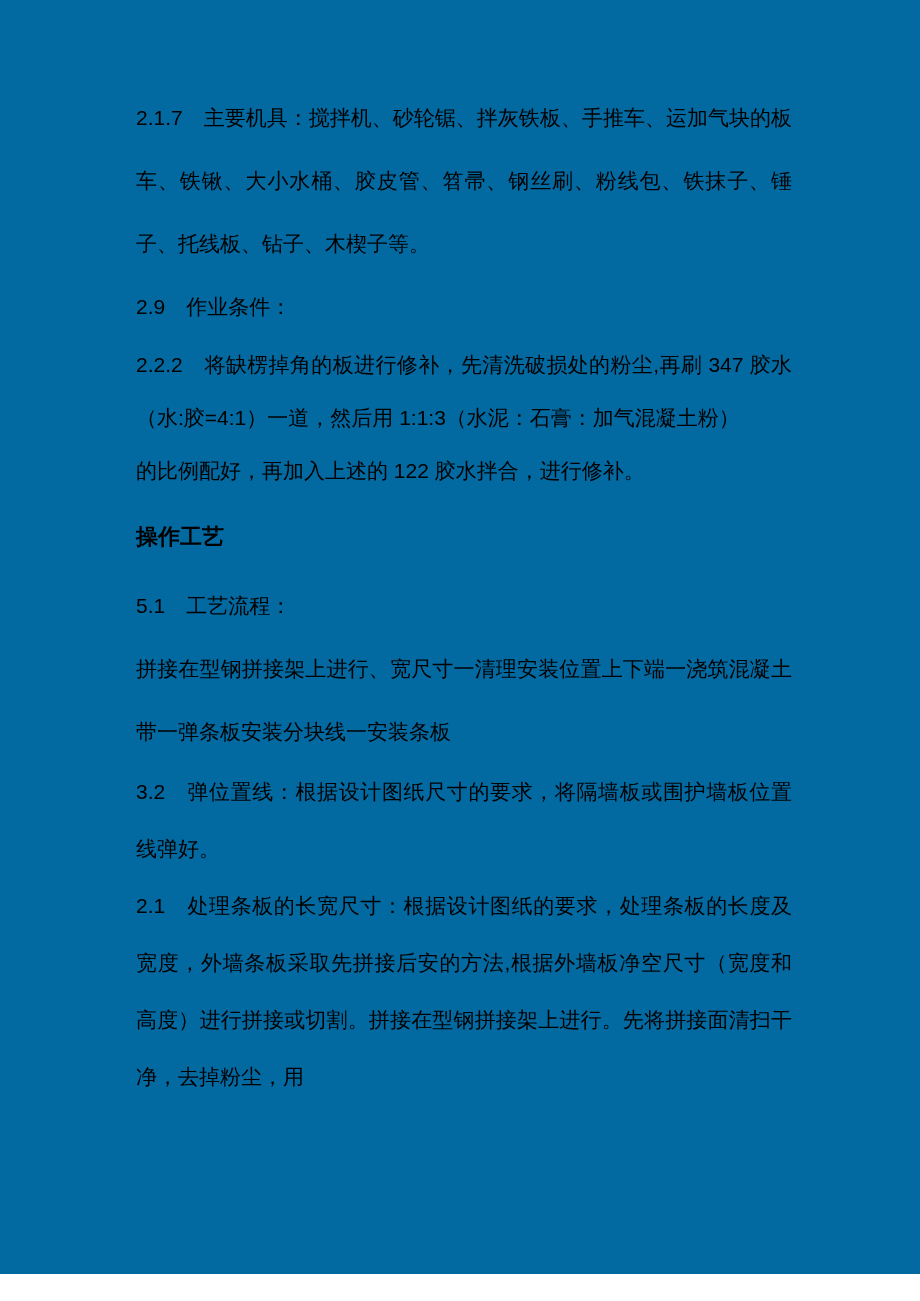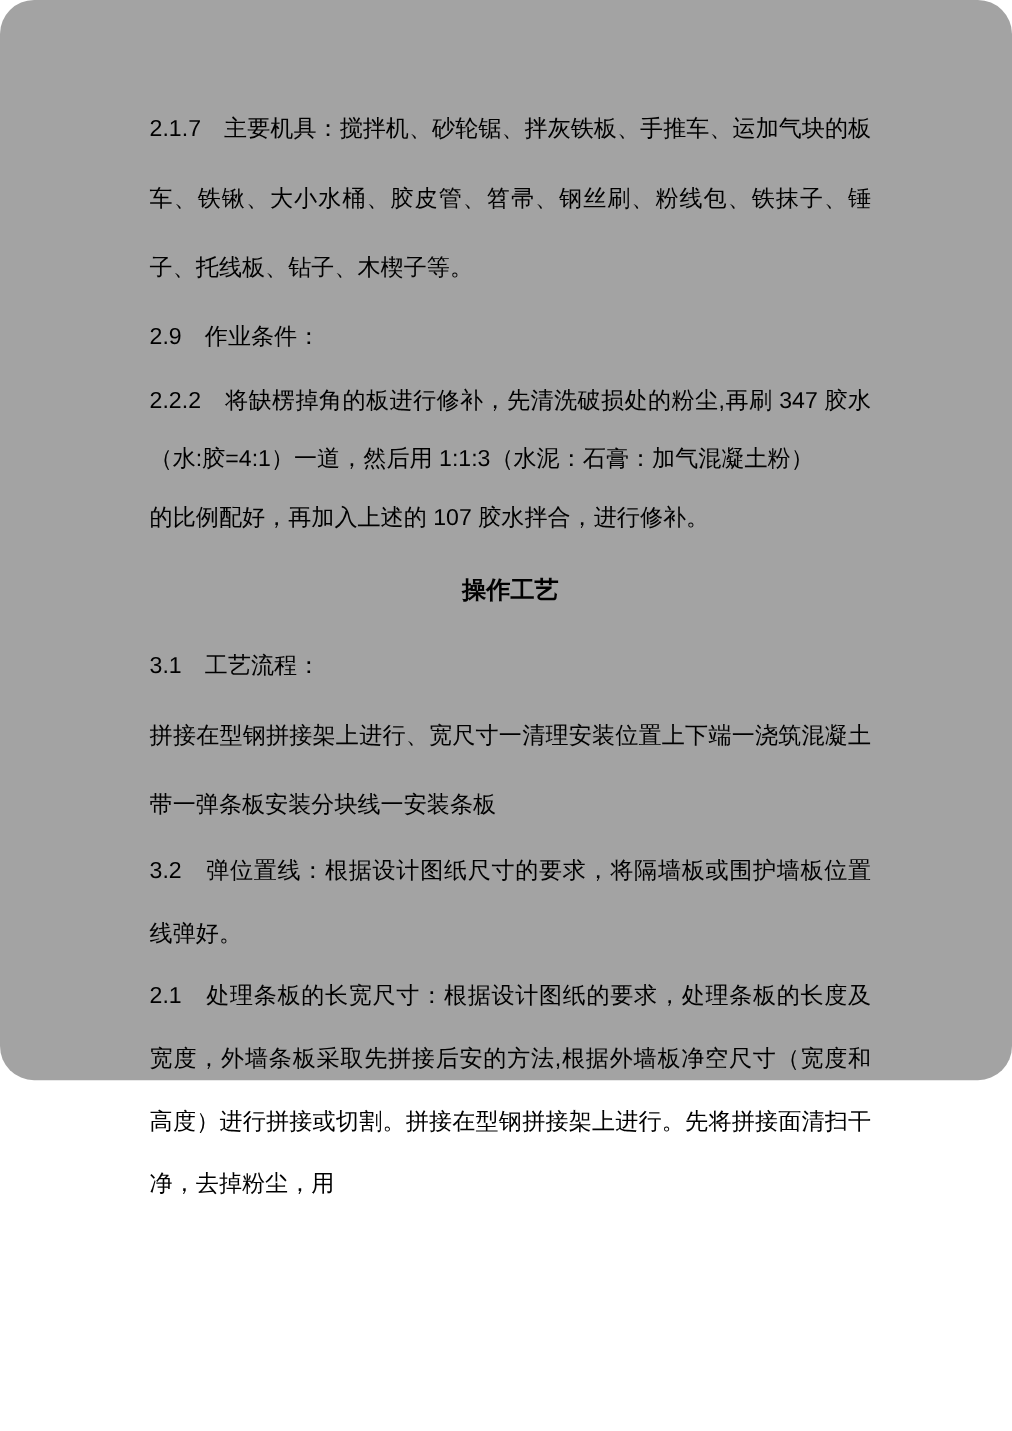--- a/index.html
+++ b/index.html
@@ -8,61 +8,59 @@
     height: 1301px;
     background: #ffffff;
     overflow: hidden;
   }
   body {
     font-family: "Liberation Sans", "DejaVu Sans", sans-serif;
     color: #000000;
   }
   .page {
     width: 920px;
-    height: 982px;
+    height: 1274px;
     padding: 86px 128px 0 136px;
-    background: #a3a3a3;
-    border-radius: 31px;
+    background: #0369a1;
   }
   .para {
     font-size: 21px;
     line-height: 63px;
     text-align: justify;
     color: #000000;
     font-weight: 400;
   }
   .para.tight { line-height: 53px; }
   .para.semi  { line-height: 57px; }
   .heading {
     font-size: 22px;
     font-weight: 700;
-    text-align: center;
     line-height: 63px;
     margin: 8px 0 6px 0;
     color: #000000;
   }
 </style>
 </head>
 <body>
 
 <div class="page">
 
   <p class="para">2.1.7　主要机具：搅拌机、砂轮锯、拌灰铁板、手推车、运加气块的板车、铁锹、大小水桶、胶皮管、笤帚、钢丝刷、粉线包、铁抹子、锤子、托线板、钻子、木楔子等。</p>
 
   <p class="para">2.9　作业条件：</p>
 
 
   <p class="para tight">
     <span>2.2.2　将缺楞掉角的板进行修补，先清洗破损处的粉尘,再刷 347 胶水（水:胶=4:1）一道，然后用 1:1:3（水泥：石膏：加气混凝土粉）</span><br>
-    <span>的比例配好，再加入上述的 107 胶水拌合，进行修补。</span>
+    <span>的比例配好，再加入上述的 122 胶水拌合，进行修补。</span>
   </p>
 
   <h2 class="heading">操作工艺</h2>
 
-  <p class="para">3.1　工艺流程：</p>
+  <p class="para">5.1　工艺流程：</p>
 
   <p class="para">拼接在型钢拼接架上进行、宽尺寸一清理安装位置上下端一浇筑混凝土带一弹条板安装分块线一安装条板</p>
 
   <p class="para semi">3.2　弹位置线：根据设计图纸尺寸的要求，将隔墙板或围护墙板位置线弹好。</p>
 
   <p class="para semi">2.1　处理条板的长宽尺寸：根据设计图纸的要求，处理条板的长度及宽度，外墙条板采取先拼接后安的方法,根据外墙板净空尺寸（宽度和高度）进行拼接或切割。拼接在型钢拼接架上进行。先将拼接面清扫干净，去掉粉尘，用</p>
 
 </div>
 
 </body></html>

